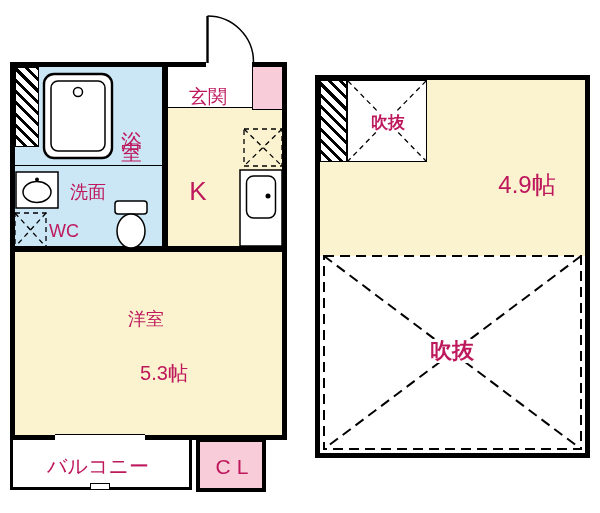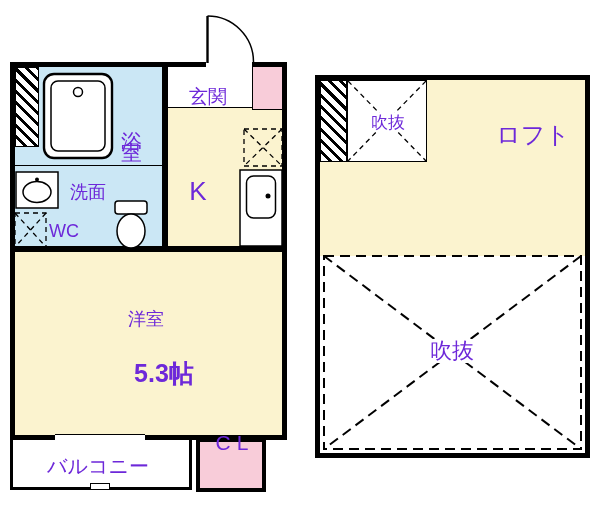--- a/index.html
+++ b/index.html
@@ -12,25 +12,25 @@
   .fill { position:absolute; }
   .wall { position:absolute; background:var(--wall-black,#000); }
   .thinline { position:absolute; background:var(--wall-black,#000); }
   .hatch {
     position:absolute; border:1.5px solid var(--wall-black,#000);
     background:repeating-linear-gradient(45deg,#fff 0 5px,#000 5px 8px);
   }
   .whitebox { position:absolute; background:var(--paper-white,#fff); border:1.5px solid var(--wall-black,#000); }
   .label {
     position:absolute; display:flex; align-items:center; justify-content:center;
-    white-space:nowrap; line-height:1; color:#6d28d9;
+    white-space:nowrap; line-height:1; color:#be185d;
   }
   .vert { writing-mode:vertical-rl; text-orientation:upright; letter-spacing:10px; }
   .svg-overlay { position:absolute; left:0; top:0; pointer-events:none; }
-  .wbg { background:var(--paper-white,#fff); padding:1px 3px; }
+  .wbg { background:var(--paper-white,#fff); padding:1px 3px;font-weight:bold; }
 </style>
 </head>
 <body>
 
 <div class="stage">
 
   <div class="fill" style="left:15px;top:67px;width:147px;height:99px;background:var(--wet-blue,#CBE7F5);"></div>
   <div class="thinline" style="left:15px;top:165px;width:147px;height:1.5px;"></div>
   <div class="fill" style="left:15px;top:166px;width:147px;height:80px;background:var(--wet-blue,#CBE7F5);"></div>
   <div class="fill" style="left:168px;top:67px;width:114px;height:179px;background:var(--room-cream,#FBF3CF);"></div>
@@ -119,28 +119,28 @@
   <div class="label" style="left:172px;top:83px;width:72px;height:26px;font-size:19px;">玄関</div>
 
   <div class="label" style="left:58px;top:180px;width:60px;height:24px;font-size:18px;">洗面</div>
 
   <div class="label" style="left:44px;top:219px;width:40px;height:24px;font-size:18px;text-align:center;">WC</div>
 
   <div class="label" style="left:178px;top:173px;width:40px;height:36px;font-size:26px;">K</div>
 
   <div class="label" style="left:92px;top:300px;width:108px;height:38px;font-size:18px;">洋室</div>
 
-  <div class="label" style="left:100px;top:354px;width:128px;height:38px;font-size:25px;font-weight:bold;">5.3帖</div>
+  <div class="label" style="left:100px;top:354px;width:128px;height:38px;font-size:20px;">5.3帖</div>
 
   <div class="label" style="left:16px;top:451px;width:164px;height:30px;font-size:20px;">バルコニー</div>
 
-  <div class="label" style="left:202px;top:427px;width:60px;height:30px;font-size:21px;letter-spacing:6px;padding-left:6px;">CL</div>
+  <div class="label" style="left:202px;top:451px;width:60px;height:30px;font-size:21px;letter-spacing:6px;padding-left:6px;">CL</div>
 
-  <div class="label" style="left:478px;top:119px;width:110px;height:32px;font-size:24px;">ロフト</div>
 
+  <div class="label" style="left:466px;top:169px;width:122px;height:32px;font-size:24px;">4.9帖</div>
 
   <div class="label" style="left:359px;top:110px;width:58px;height:24px;font-size:17px;">
     <span class="wbg">吹抜</span>
   </div>
 
   <div class="label" style="left:413px;top:336px;width:78px;height:30px;font-size:22px;">
     <span class="wbg">吹抜</span>
   </div>
 
 </div>

